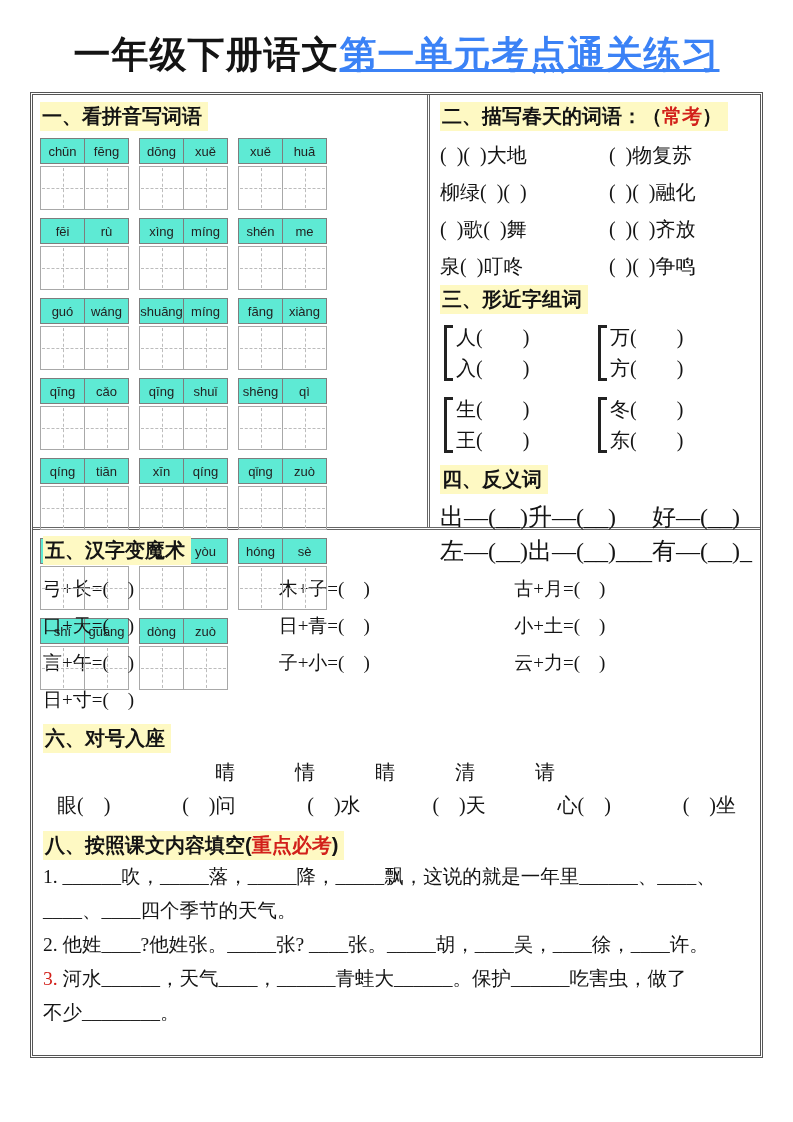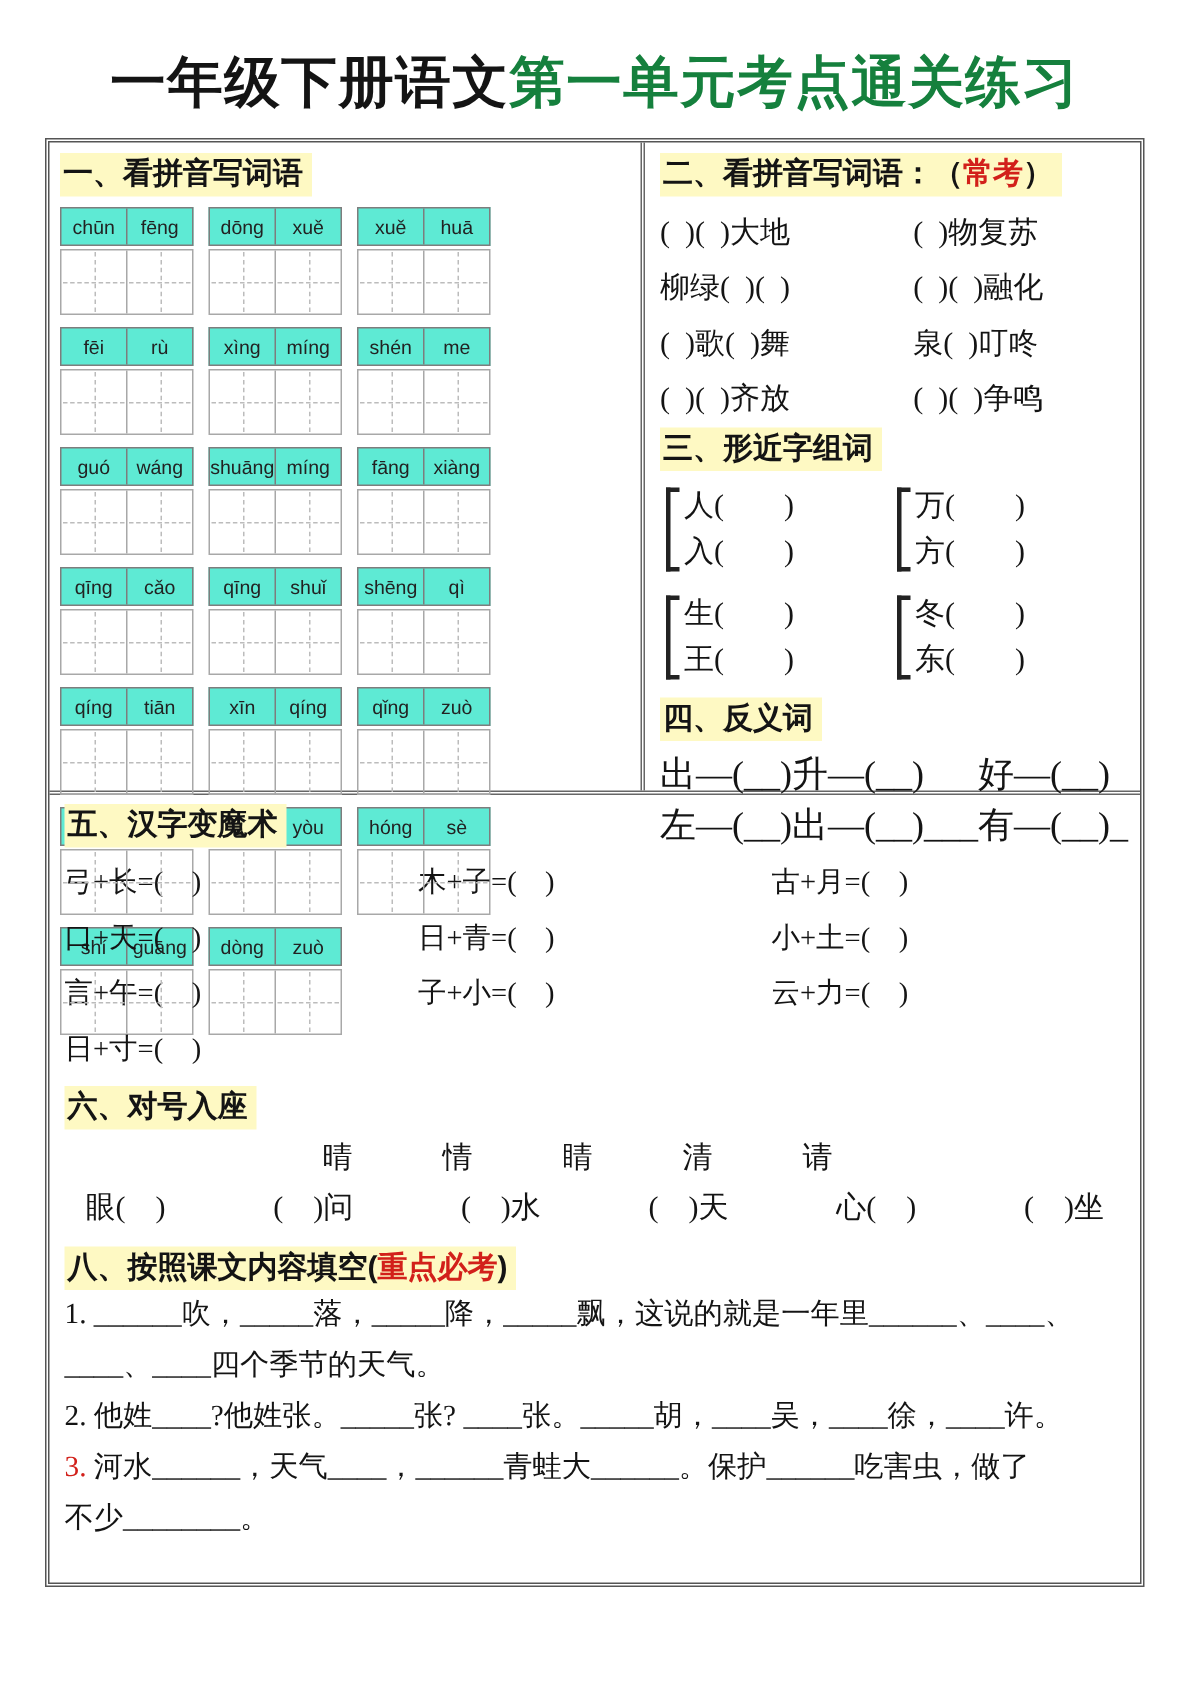--- a/index.html
+++ b/index.html
@@ -5,21 +5,21 @@
   * { margin:0; padding:0; box-sizing:border-box; }
   body {
     width:793px; height:1122px; background:#ffffff;
     font-family:"Liberation Serif", serif; color:#141414;
     overflow:hidden;
   }
   .title {
     text-align:center; margin-top:30px; font-weight:900;
     font-size:37px; letter-spacing:1px; font-family:"Liberation Serif", serif;
   }
-  .title .t-red { color:#15803d; }
+  .title .t-red { color:#3b82f6;text-decoration:underline; }
   .sheet {
     margin:12px auto 0 auto; width:733px; height:966px;
     border:3px double #555; background:#fff;
   }
   .top-area { display:flex; height:432px; }
   .col-left { width:412px; border-right:3px double #666; padding:7px 6px 0 7px; }
   .col-right { flex:1; padding:7px 8px 0 10px; }
   .bottom-area { border-top:3px double #666; padding:6px 10px 0 10px; }
 
   .sec-header {
@@ -325,37 +325,37 @@
                 <span class="psquare"></span>
                 <span class="psquare"></span>
               </div>
             </div>
           </div>
       </div>
 
       <div class="col-right">
 
         <div>
-          <span class="sec-header"><span>二、看拼音写词语：</span><span>（</span><span class="red">常考</span><span>）</span></span>
+          <span class="sec-header"><span>二、描写春天的词语：</span><span>（</span><span class="red">常考</span><span>）</span></span>
           <div class="s2-items">
             
           
               <span class="s2-item">(  )(  )大地</span>
             
               <span class="s2-item">(  )物复苏</span>
             
               <span class="s2-item">柳绿(  )(  )</span>
             
               <span class="s2-item">(  )(  )融化</span>
             
               <span class="s2-item">(  )歌(  )舞</span>
             
+              <span class="s2-item">(  )(  )齐放</span>
+            
               <span class="s2-item">泉(  )叮咚</span>
-            
-              <span class="s2-item">(  )(  )齐放</span>
             
               <span class="s2-item">(  )(  )争鸣</span>
             </div>
         </div>
 
         <div>
           <span class="sec-header">三、形近字组词</span>
           <div class="s3-pairs">
 
               <div class="pair">

